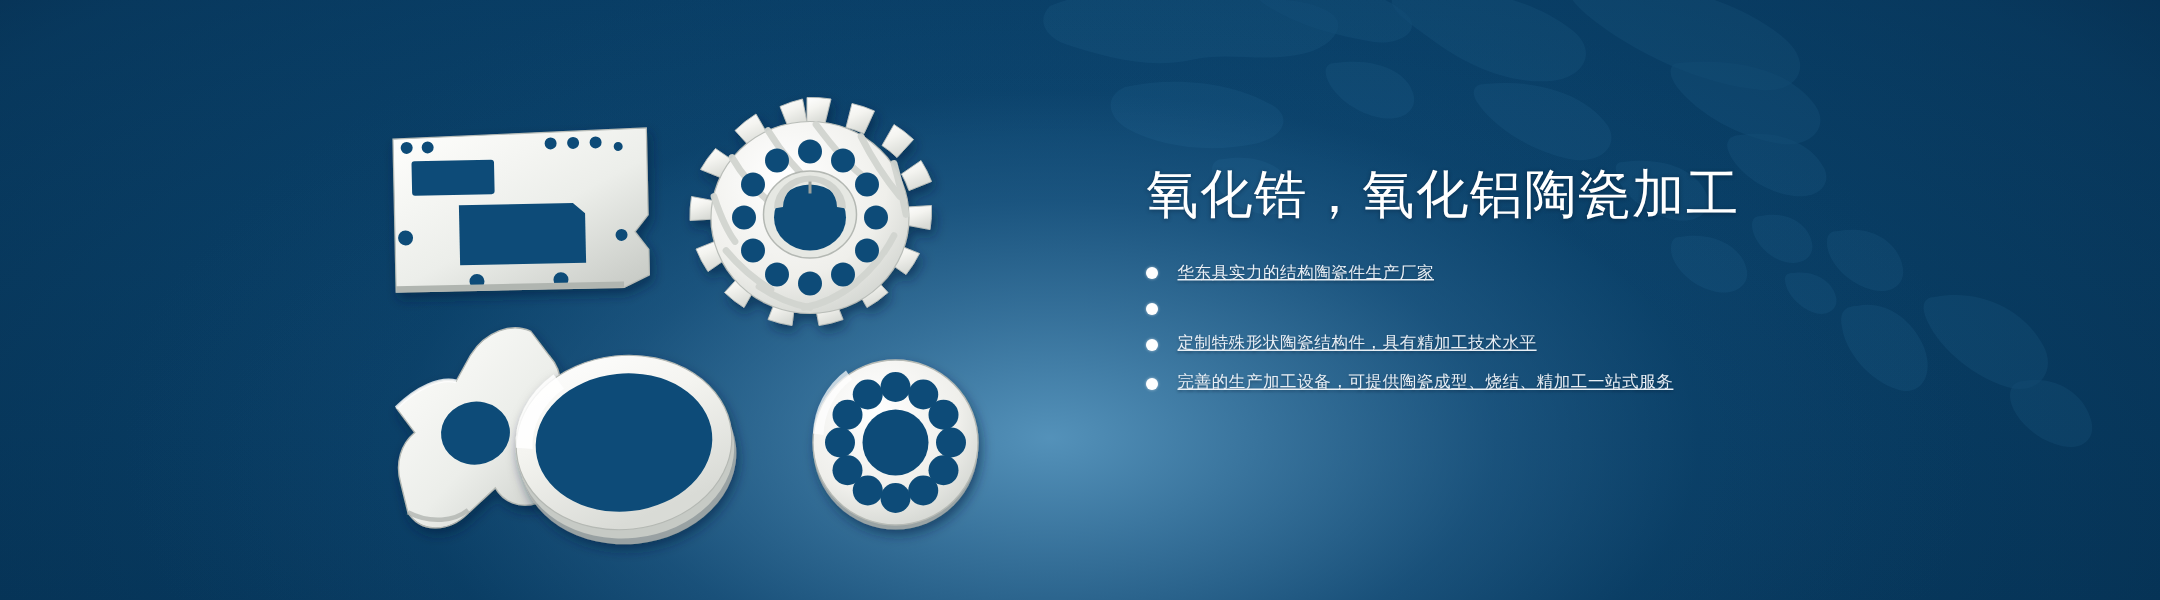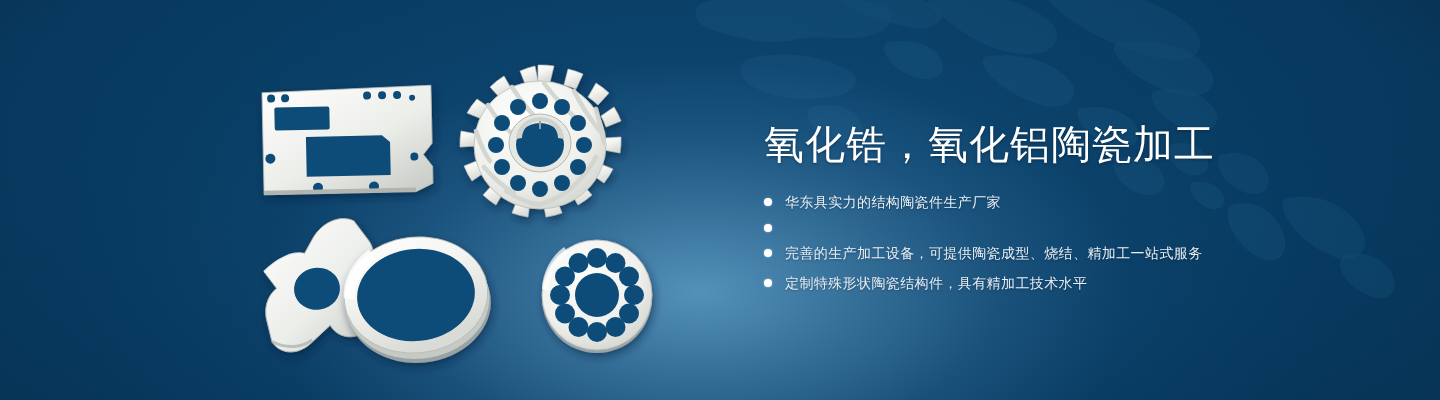--- a/index.html
+++ b/index.html
@@ -31,31 +31,31 @@
     background:radial-gradient(ellipse 1100px 520px at 700px 300px,
       rgba(0,0,0,0) 40%, rgba(3,28,52,0.30) 80%, rgba(2,22,44,0.55) 100%);
   }
   .bg-map{
     position:absolute;top:-14px;right:-10px;width:760px;height:330px;
     opacity:0.30;
   }
   
   .copy{position:absolute;left:764px;top:108px;width:560px;}
   .headline{
-    font-size:40px;line-height:1.25;color:#ffffff;letter-spacing:1px;
-    font-weight:400;margin:12px 0 24px 0;white-space:nowrap;
+    font-size:35px;line-height:1.25;color:#ffffff;letter-spacing:1px;
+    font-weight:400;margin:0 0 24px 0;white-space:nowrap;
     text-shadow:0 1px 3px rgba(0,20,40,0.45);
-    font-family:Liberation Serif, serif;
   }
   .bullets{list-style:none;margin:0;padding:0;}
   .bullets li{
     display:flex;align-items:center;
-    font-size:14px;line-height:1.2;color:#e9eff5;
+    font-size:11px;line-height:1.2;color:#e9eff5;
     margin-bottom:13px;letter-spacing:0.4px;white-space:nowrap;
     text-shadow:0 1px 2px rgba(0,20,40,0.35);
+    text-decoration:underline;
   }
   .dot{
     width:8px;height:8px;border-radius:50%;background:#ffffff;
     margin-right:13px;flex:0 0 auto;
     box-shadow:0 0 2px rgba(255,255,255,0.6);
   }
   
   .products{position:absolute;left:230px;top:40px;width:450px;height:340px;}
   .products svg{display:block;}
 </style>
@@ -267,22 +267,22 @@
     <ul class="bullets">
       <li>
         <span class="dot"></span>
         <span>华东具实力的结构陶瓷件生产厂家</span>
       </li>
       <li>
         <span class="dot"></span>
       </li>
       <li>
         <span class="dot"></span>
+        <span>定制特殊形状陶瓷结构件，具有精加工技术水平</span>
+      </li>
+      <li>
+        <span class="dot"></span>
         <span>完善的生产加工设备，可提供陶瓷成型、烧结、精加工一站式服务</span>
-      </li>
-      <li>
-        <span class="dot"></span>
-        <span>定制特殊形状陶瓷结构件，具有精加工技术水平</span>
       </li>
     </ul>
   </div>
 
 </div>
 
 </body></html>

